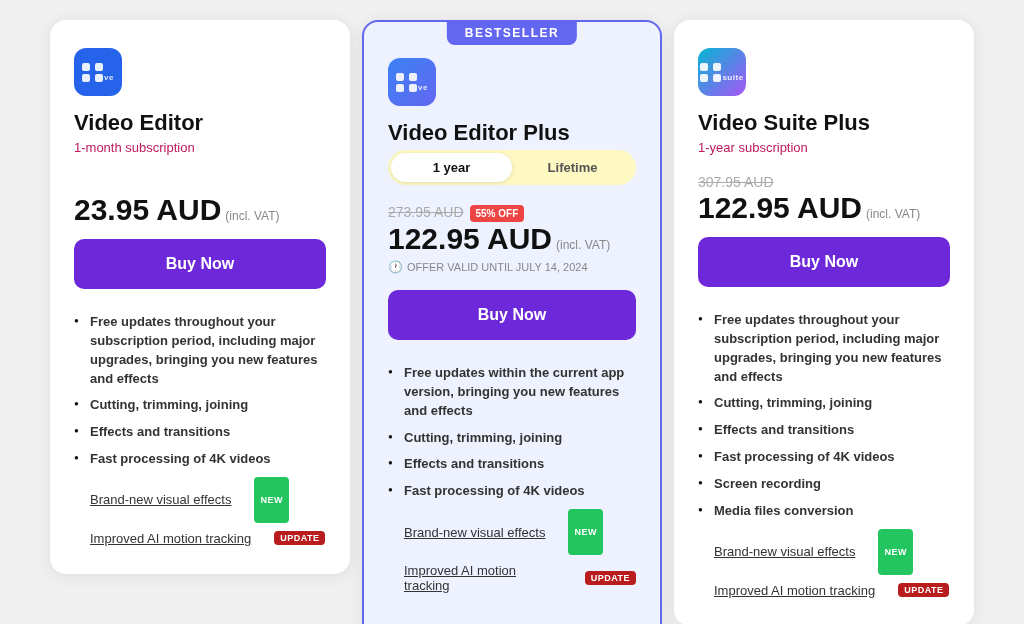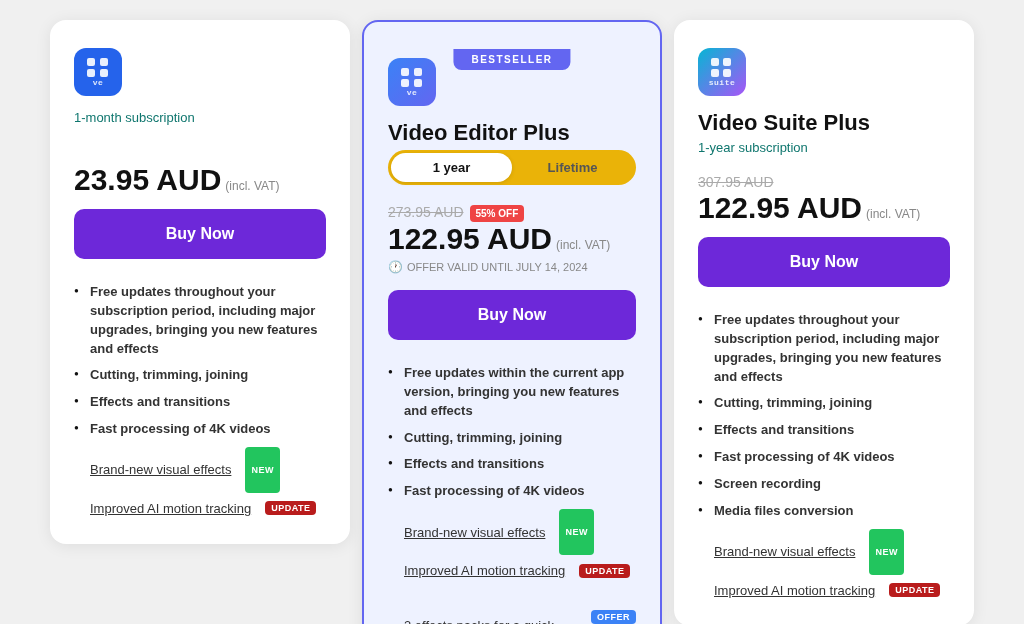--- a/index.html
+++ b/index.html
@@ -35,27 +35,26 @@
       position: relative;
       padding-top: 36px;
     }
     .bestseller-badge {
       position: absolute;
       top: -1px;
       left: 50%;
       transform: translateX(-50%);
       background: #6366f1;
       color: #fff;
-      font-size: 10px;
+      font-size: 12px;
       font-weight: 700;
       letter-spacing: 1.5px;
       padding: 5px 18px;
       border-radius: 0 0 8px 8px;
       text-transform: uppercase;
-      margin-top: 28px;
     }
     .app-icon {
       width: 48px;
       height: 48px;
       border-radius: 12px;
       display: flex;
       align-items: center;
       justify-content: center;
       margin-bottom: 14px;
       font-size: 18px;
@@ -74,26 +73,26 @@
       text-align: center;
     }
     .card-title {
       font-size: 22px;
       font-weight: 700;
       color: #111;
       margin-bottom: 4px;
     }
     .card-subtitle {
       font-size: 13px;
-      color: #0f766e;
+      color: #be185d;
       margin-bottom: 18px;
     }
     .billing-toggle {
       display: flex;
-      background: #eab308;
+      background: #fef9c3;
       border-radius: 20px;
       padding: 3px;
       margin-bottom: 18px;
     }
     .toggle-btn {
       flex: 1;
       padding: 7px 0;
       border: none;
       background: transparent;
       border-radius: 16px;
@@ -181,21 +180,21 @@
       top: 6px;
     }
     .feature-link {
       color: #333;
       text-decoration: underline;
       font-size: 13px;
     }
     .feature-link-item {
       display: flex;
       align-items: center;
-      gap: 14px;
+      gap: 23px;
       padding: 4px 0;
       padding-left: 16px;
       position: relative;
     }
     .feature-link-item::before {
       content: '';
       position: absolute;
       left: 0;
     }
     .new-badge {
@@ -224,25 +223,24 @@
       padding: 2px 6px;
       border-radius: 4px;
       letter-spacing: 0.5px;
     }
     .bold-feature {
       font-weight: 400;
       margin-top: 32px;
     }
     .ve-icon {
       display: flex;
-      flex-direction: column;
-      align-items: center;
+      flex-direction: row;
+      align-items: flex-end;
       justify-content: center;
       line-height: 1;
-      font-family: Liberation Mono, monospace;
     }
     .ve-dots {
       display: grid;
       grid-template-columns: 1fr 1fr;
       gap: 3px;
       width: 22px;
     }
     .ve-dot {
       width: 8px;
       height: 8px;
@@ -257,21 +255,21 @@
 <div class="card"><div class="app-icon icon-blue">
     <div class="ve-icon">
       <div class="ve-dots">
         <div class="ve-dot"></div>
             <div class="ve-dot"></div>
         <div class="ve-dot"></div>
             <div class="ve-dot"></div>
       </div>
       <span class="icon-label" style="font-size:8px;color:rgba(255,255,255,0.85);margin-top:2px;">ve</span>
     </div>
-  </div><div class="card-subtitle">1-month subscription</div><div class="price-row"><div class="spacer"></div><span class="price-main">23.95 AUD</span><span class="price-vat">(incl. VAT)</span></div><div style="height:8px;"></div><button class="buy-btn">Buy Now</button><ul class="features-list">
+  </div><div class="card-title">Video Editor</div><div class="card-subtitle">1-month subscription</div><div class="price-row"><div class="spacer"></div><span class="price-main">23.95 AUD</span><span class="price-vat">(incl. VAT)</span></div><div style="height:8px;"></div><button class="buy-btn">Buy Now</button><ul class="features-list">
         <li>Free updates throughout your subscription period, including major upgrades, bringing you new features and effects</li>
         <li>Cutting, trimming, joining</li>
         <li>Effects and transitions</li>
         <li>Fast processing of 4K videos</li>
       </ul><div class="feature-link-item">
       <span class="feature-link">Brand-new visual effects</span>
       <span class="new-badge">NEW</span>
     </div><div class="feature-link-item">
       <span class="feature-link">Improved AI motion tracking</span>
       <span class="update-badge">UPDATE</span>

